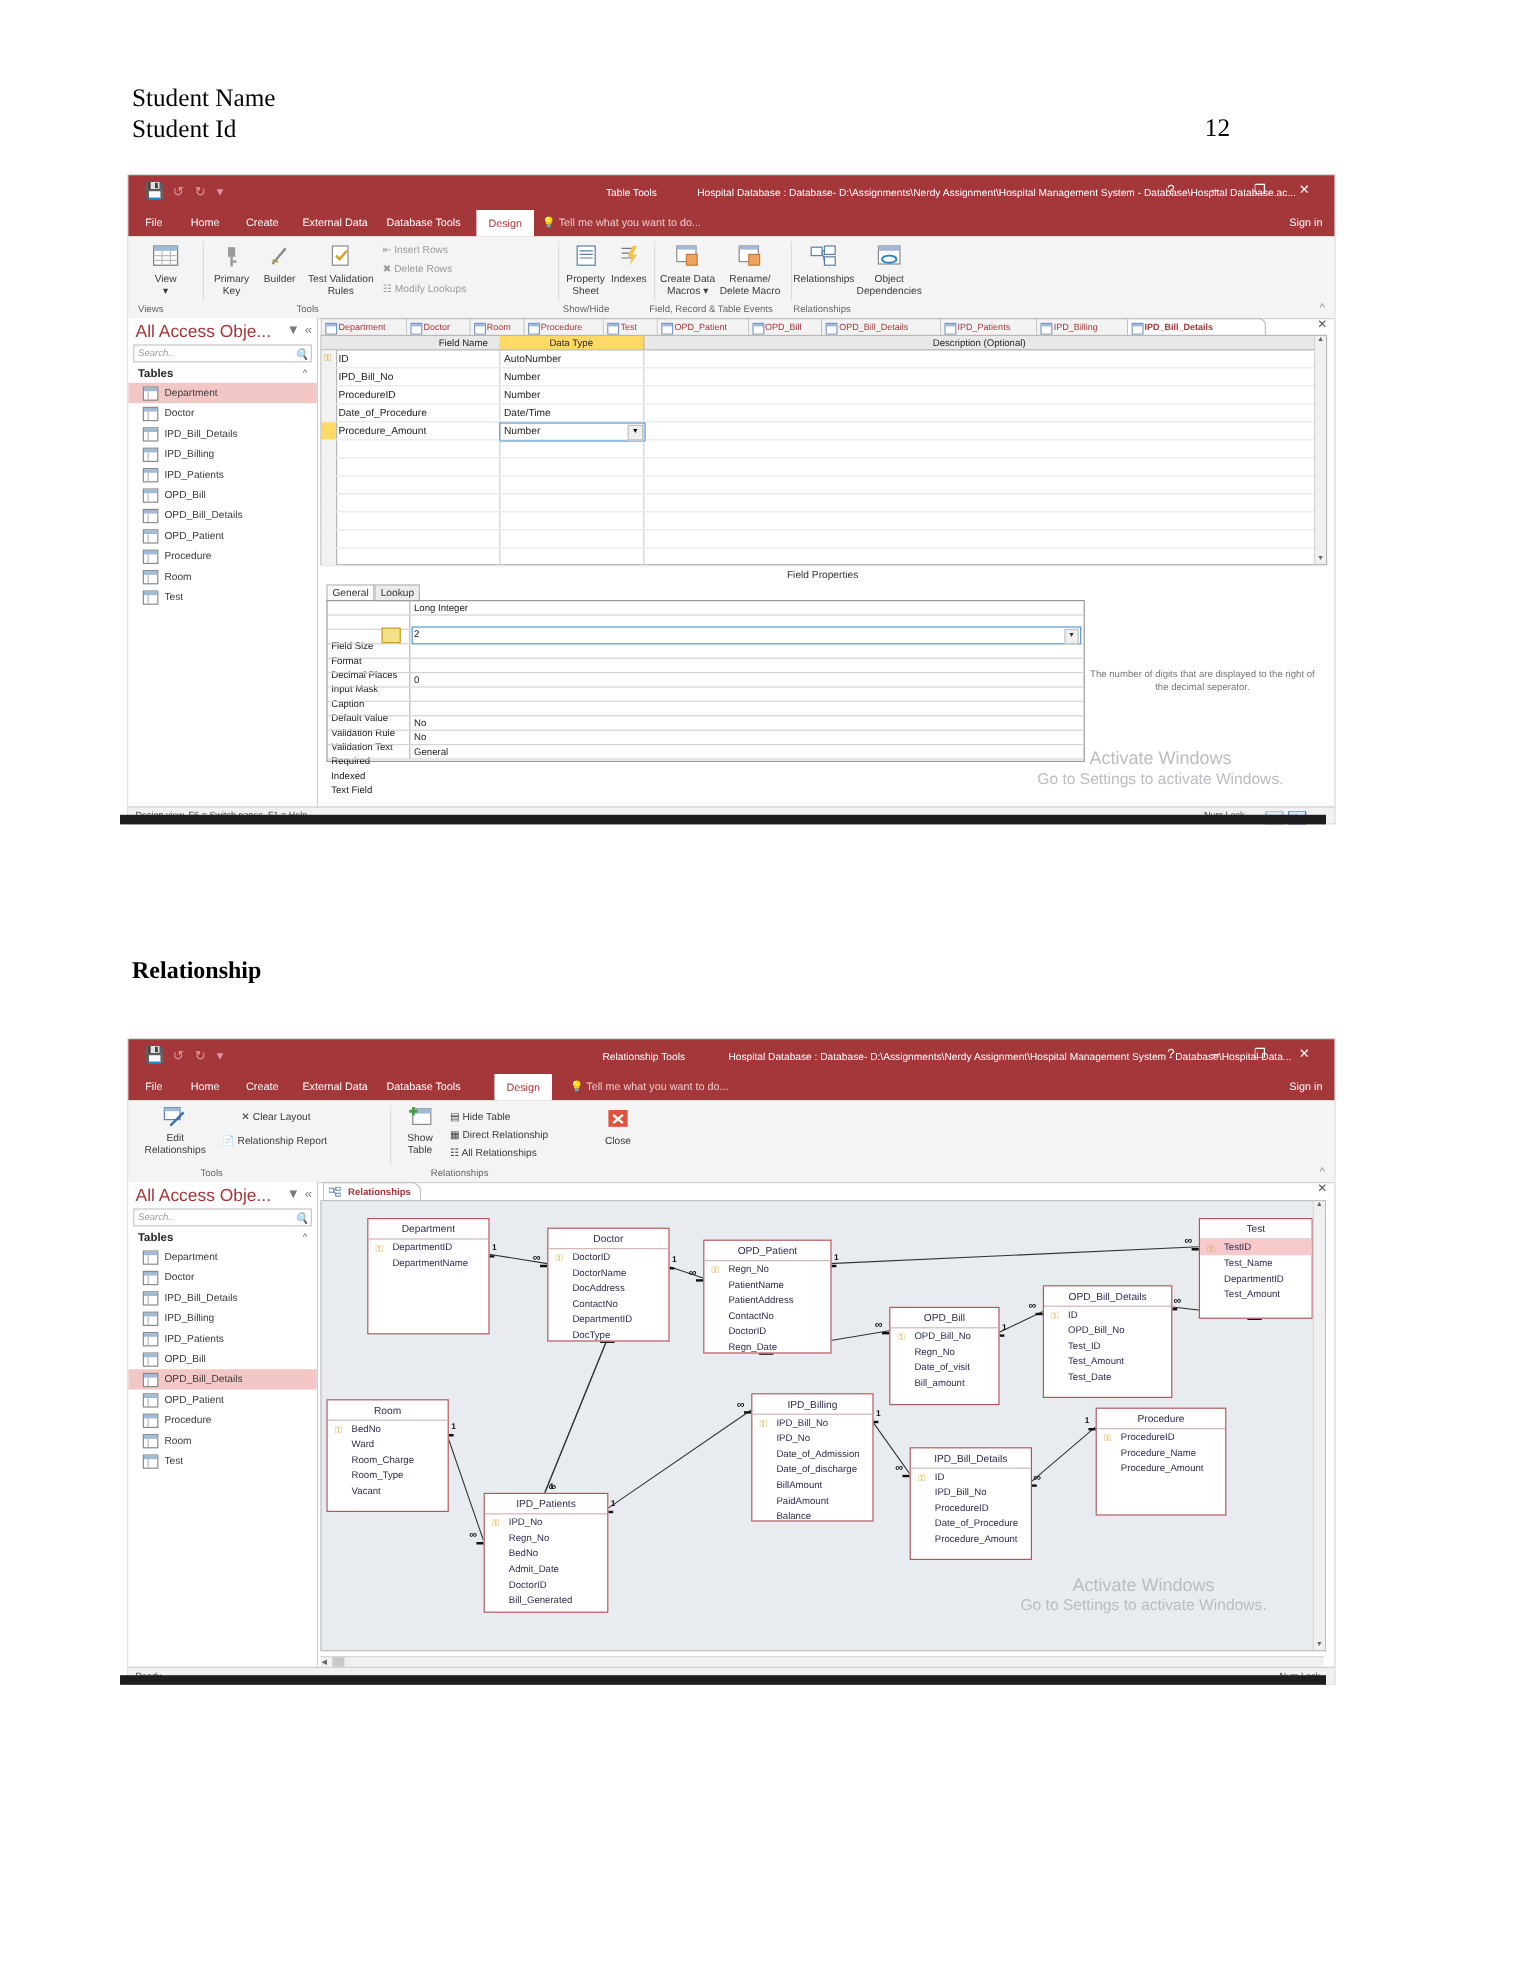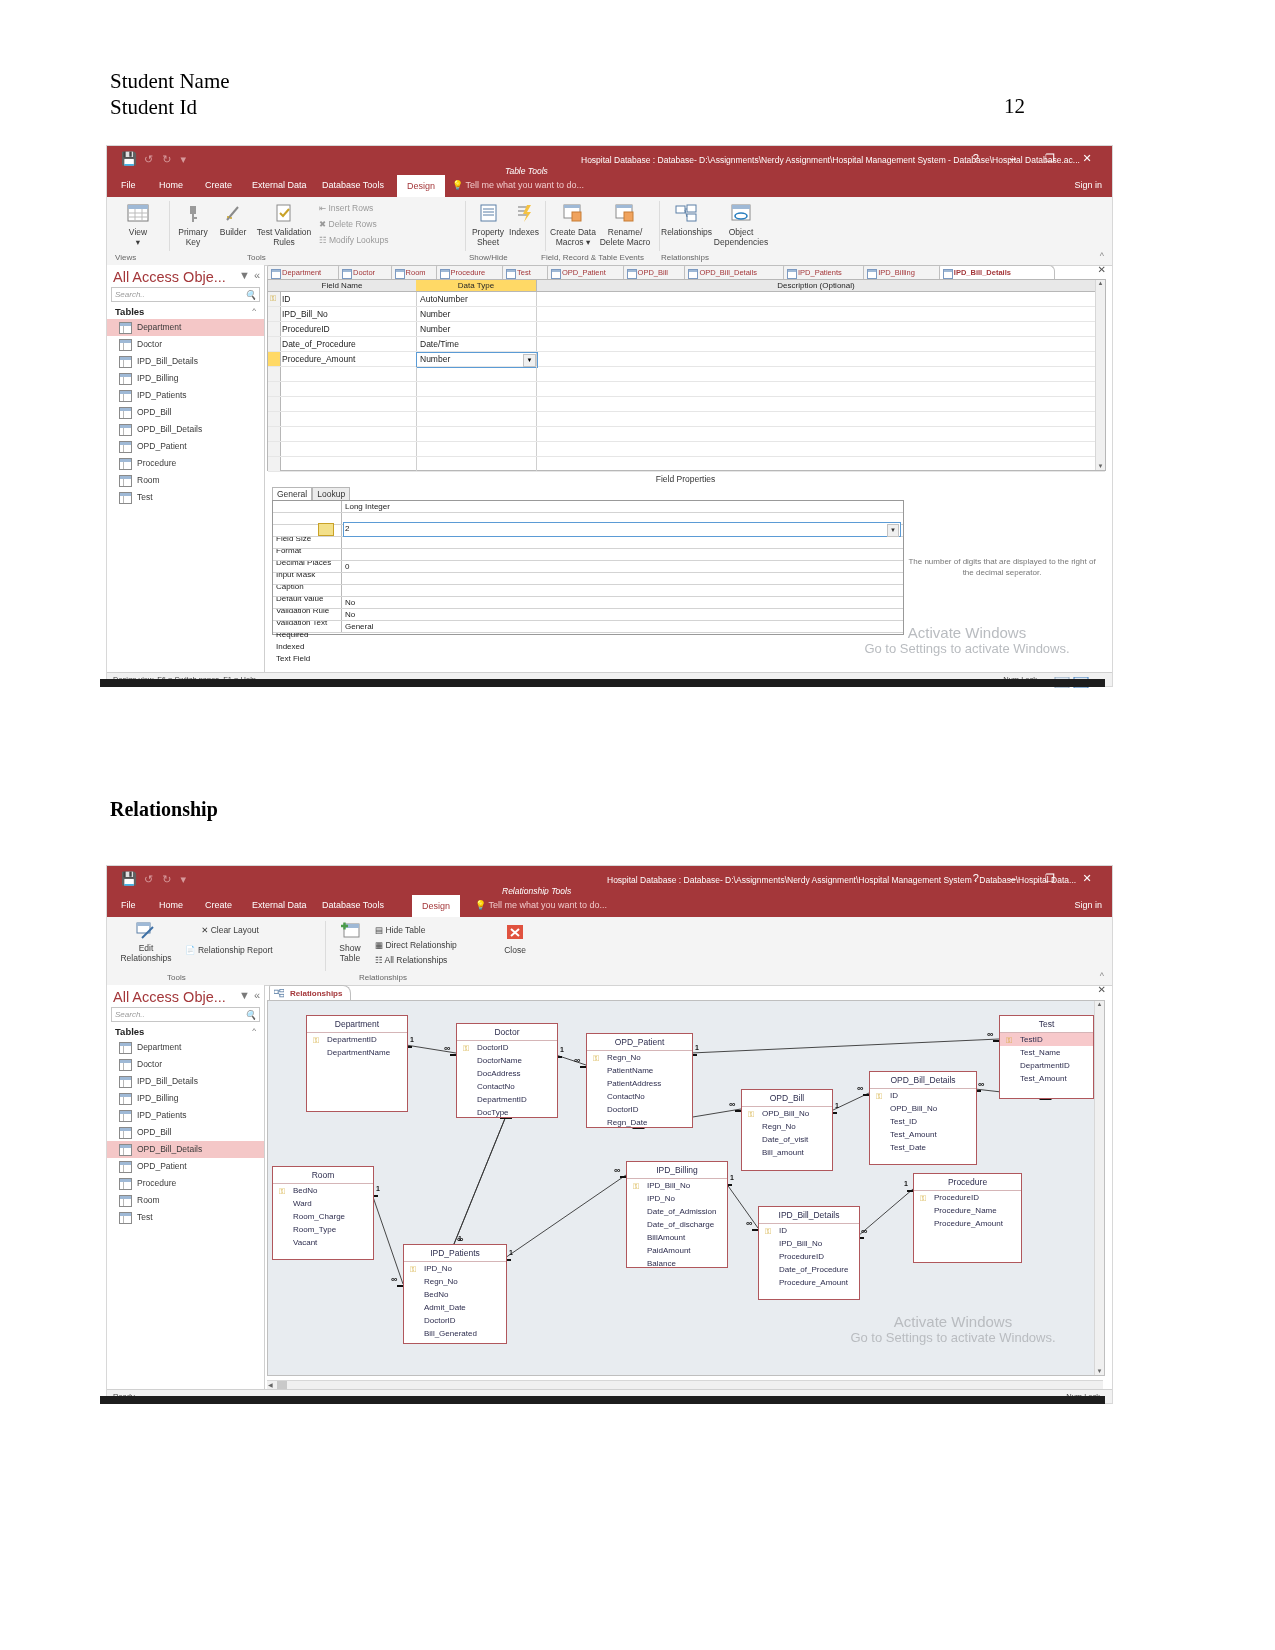--- a/index.html
+++ b/index.html
@@ -11,21 +11,21 @@
   .doc-head .pg{position:absolute;right:145px;top:26px;font-size:21px;color:#000;}
 
   .sec-title{position:absolute;left:110px;top:798px;font-size:20px;font-weight:bold;color:#000;font-family:"Liberation Serif",serif;}
 
   
   .win{position:absolute;background:#fff;font-family:"Liberation Sans",sans-serif;
        box-shadow:0 0 0 1px #d8d8d8;}
   .titlebar{background:#a4373a;height:29px;position:relative;}
   .tb-save{position:absolute;left:14px;top:6px;width:14px;height:14px;color:#fff;font-size:13px;line-height:14px;}
   .tb-qat{position:absolute;left:37px;top:7px;color:#d79a9c;font-size:11px;letter-spacing:3px;}
-  .tb-tools{position:absolute;color:#ffffff;font-size:8.5px;top:20px;font-style:italic;}
+  .tb-tools{position:absolute;color:#ffffff;font-size:8.5px;top:9px;}
   .tb-title{position:absolute;color:#ffffff;font-size:8.5px;top:9px;white-space:nowrap;padding-left:22px;}
   .tb-btns{position:absolute;right:8px;top:6px;color:#fff;font-size:11px;letter-spacing:0;}
   .tb-btns span{display:inline-block;width:34px;text-align:center;}
 
   .menubar{background:#a4373a;height:22px;position:relative;}
   .menubar .mi{position:absolute;top:5px;color:#fff;font-size:9px;}
   .menubar .mi.active{background:#ffffff;color:#a4373a;top:0px;height:22px;line-height:22px;padding:0 10px;}
   .menubar .tellme{position:absolute;top:5px;color:#f0c9ca;font-size:9px;}
   .menubar .signin{position:absolute;right:10px;top:5px;color:#fff;font-size:9px;}
 
@@ -312,21 +312,21 @@
       <div class="dtab" style="left: 355.6px; width: 58.8px;"><span class="ti"></span><span>OPD_Bill</span></div>
       <div class="dtab" style="left: 417.4px; width: 95.6px;"><span class="ti"></span><span>OPD_Bill_Details</span></div>
       <div class="dtab" style="left: 516px; width: 77.2px;"><span class="ti"></span><span>IPD_Patients</span></div>
       <div class="dtab" style="left: 596.2px; width: 72.6px;"><span class="ti"></span><span>IPD_Billing</span></div>
       <div class="dtab active" style="left: 671.8px; width: 95.6px;"><span class="ti"></span><span>IPD_Bill_Details</span></div>
     </div>
   <div class="tabclose" style="right:6px;top:118px;">✕</div>
 
   <div class="grid" style="left:160px;top:133px;width:837px;height:190px;">
     <div class="ghdr">
-      <div style="left:0;width:148px;">Field Name</div>
+      <div style="left:0;width:148px;padding-left:44px;">Field Name</div>
       <div class="dt" style="left:148px;width:120px;">Data Type</div>
       <div style="left:268px;width:560px;border-right:none;">Description (Optional)</div>
     </div>
     <div id="w1-grid-rows">
         <div class="grow">
           <div class="sel"></div>
           <span class="key">⚿</span>
           <div class="vline" style="left: 148px;"></div>
           <div class="vline" style="left: 268px;"></div>
           <div class="fn">ID</div>

